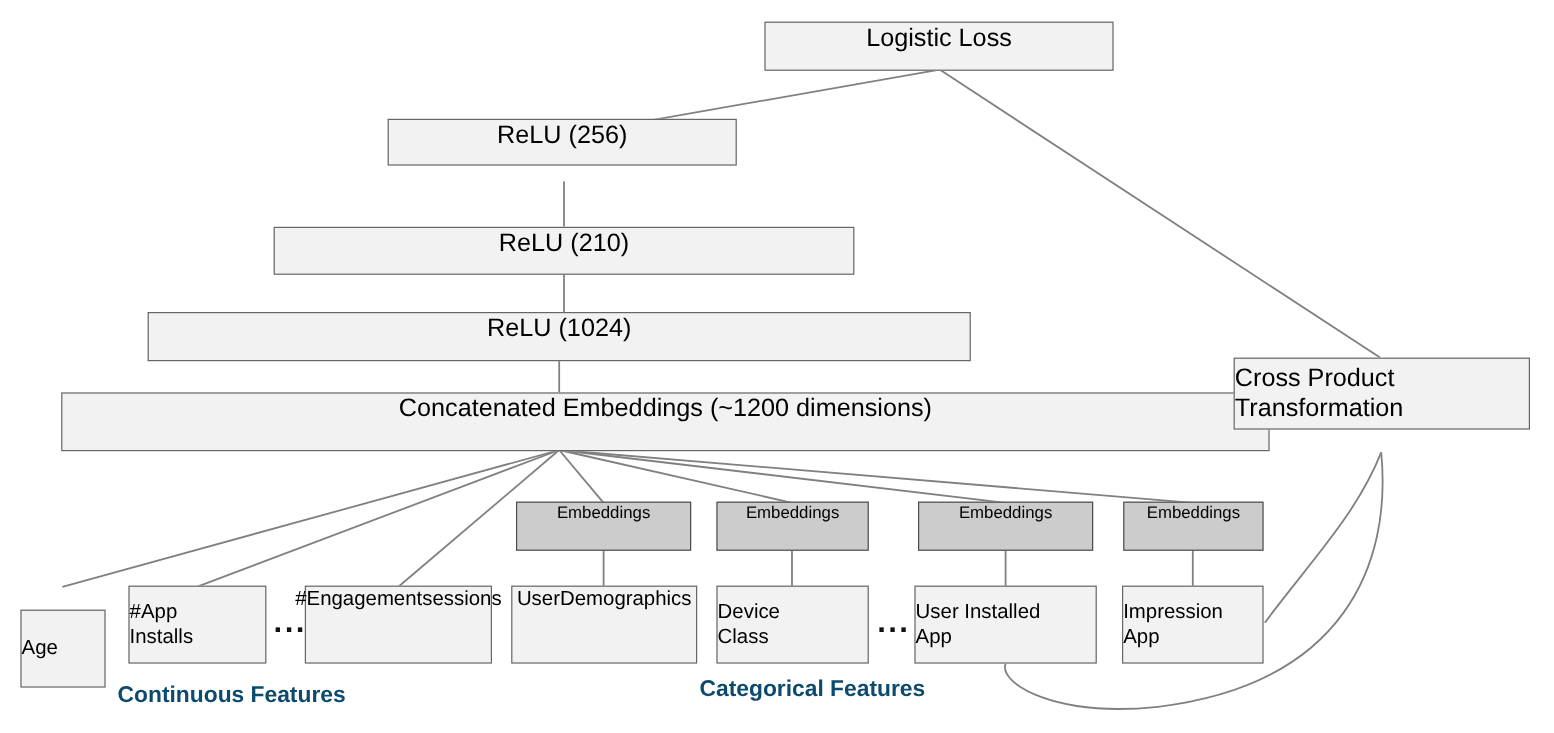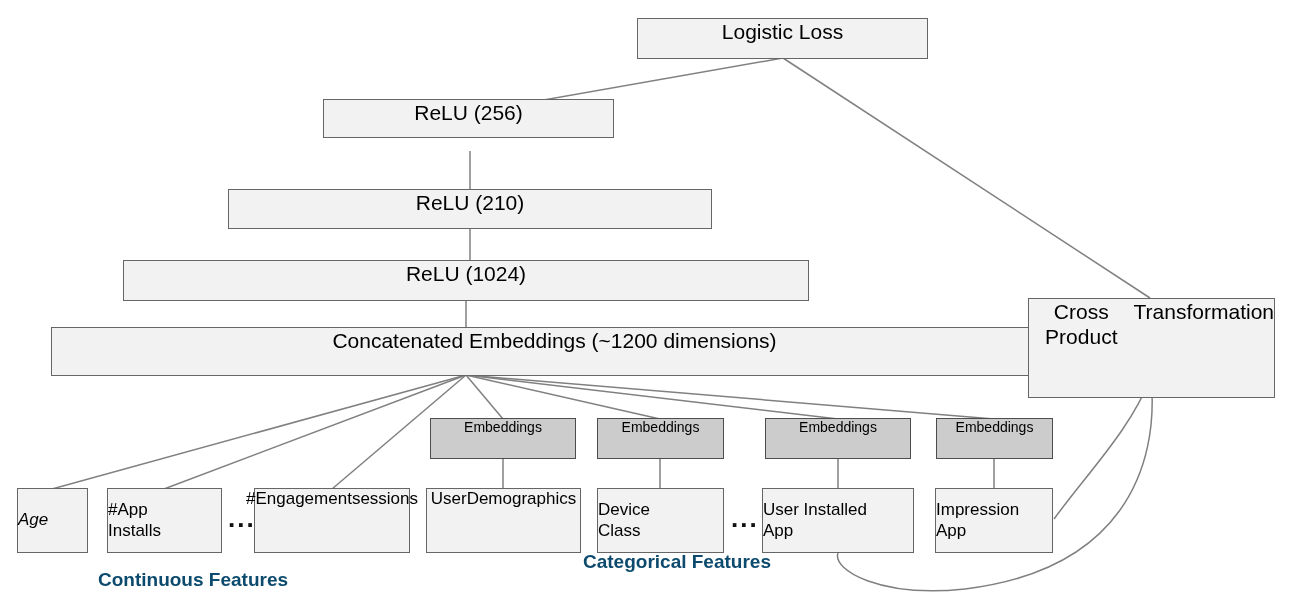--- a/index.html
+++ b/index.html
@@ -119,42 +119,42 @@
   </div>
 
   <div class="node node-light label-big" style="left:123px; top:260px; width:686px; height:41px;">
     <span>ReLU (1024)</span>
   </div>
 
   <div class="node node-light label-big" style="left:51px; top:327px; width:1007px; height:49px;">
     <span>Concatenated Embeddings (~1200 dimensions)</span>
   </div>
 
-  <div class="node node-light label-big" style="left:1028px; top:298px; width:247px; height:100px; flex-direction:row;">
+  <div class="node node-light label-big" style="left:1028px; top:298px; width:247px; height:60px; flex-direction:column;">
     <span>Cross Product</span>
     <span>Transformation</span>
   </div>
 
   <div class="node node-dark label-small" style="left:430px; top:418px; width:146px; height:41px;">
     <span>Embeddings</span>
   </div>
 
   <div class="node node-dark label-small" style="left:597px; top:418px; width:127px; height:41px;">
     <span>Embeddings</span>
   </div>
 
   <div class="node node-dark label-small" style="left:765px; top:418px; width:146px; height:41px;">
     <span>Embeddings</span>
   </div>
 
   <div class="node node-dark label-small" style="left:936px; top:418px; width:117px; height:41px;">
     <span>Embeddings</span>
   </div>
 
-  <div class="node node-light label-mid" style="left:17px; top:488px; width:71px; height:65px; flex-direction:column;font-style:italic;">
+  <div class="node node-light label-mid" style="left:17px; top:508px; width:71px; height:65px; flex-direction:column;">
     <span>Age</span>
   </div>
 
   <div class="node node-light label-mid" style="left:107px; top:488px; width:115px; height:65px; flex-direction:column;">
     <span>#App</span>
     <span>Installs</span>
   </div>
 
   <div class="ellipsis" style="left:228px; top:505px;">...</div>
 
@@ -180,15 +180,15 @@
     <span>App</span>
   </div>
 
   <div class="node node-light label-mid" style="left:935px; top:488px; width:118px; height:65px; flex-direction:column;">
     <span>Impression</span>
     <span>App</span>
   </div>
 
   <div class="section-label" style="left:98px; top:569px;">Continuous Features</div>
 
-  <div class="section-label" style="left:583px; top:551px;">Categorical Features</div>
+  <div class="section-label" style="left:583px; top:564px;">Categorical Features</div>
 
 </div>
 
 </body></html>

